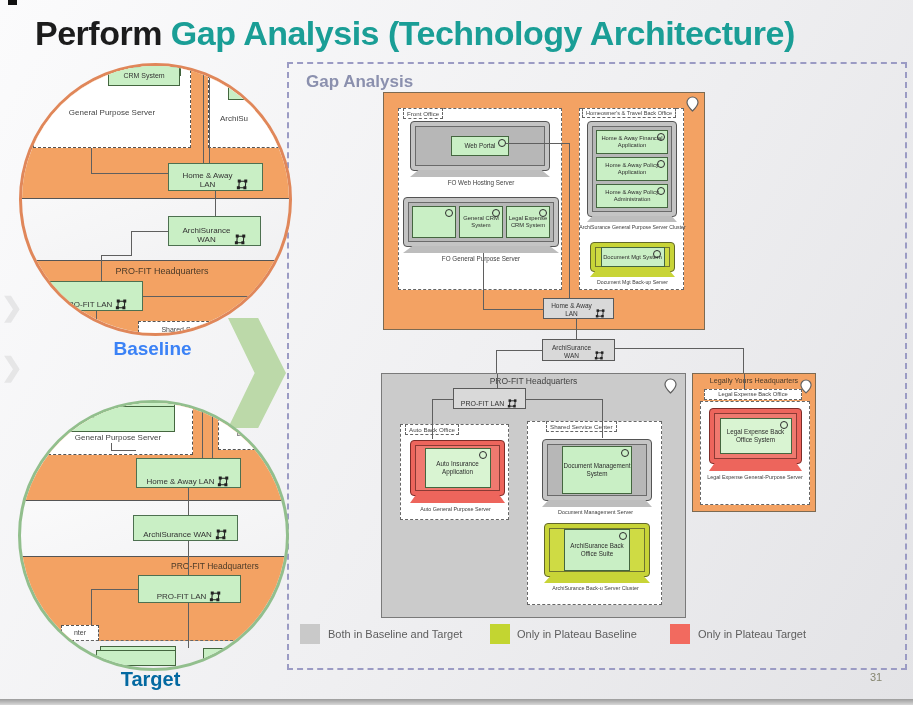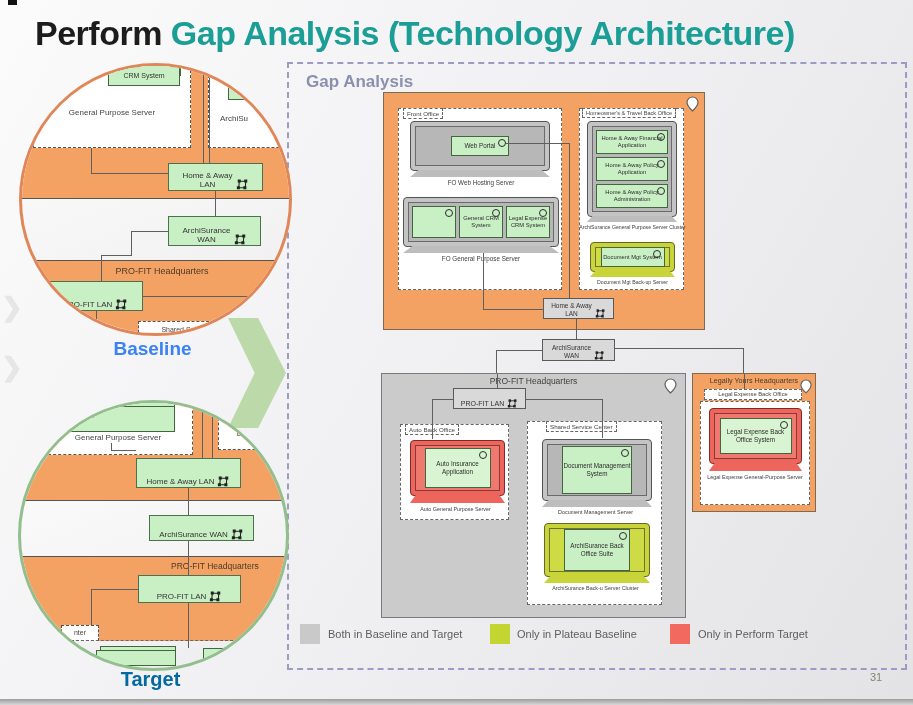--- a/index.html
+++ b/index.html
@@ -152,21 +152,21 @@
     <span>Home &amp; Away LAN</span>
     <svg class="net" width="13" height="11" viewBox="0 0 12 10">
         <path d="M3 2 L9 2 M2.2 8 L8.2 8 M3 2.6 L2.6 7.4 M9 2.6 L8.6 7.4" stroke="#222" stroke-width="1" fill="none"></path>
         <rect x="1.6" y="0.4" width="2.8" height="2.8" fill="#222"></rect>
         <rect x="7.6" y="0.4" width="2.8" height="2.8" fill="#222"></rect>
         <rect x="0.8" y="6.6" width="2.8" height="2.8" fill="#222"></rect>
         <rect x="6.8" y="6.6" width="2.8" height="2.8" fill="#222"></rect>
       </svg>
   </div>
   <div class="vline" style="left:167px;top:85px;height:27px"></div>
-  <div class="chip gchip" style="left:128px;top:112px;width:105px;height:26px">
+  <div class="chip gchip" style="left:112px;top:112px;width:105px;height:26px">
     <span>ArchiSurance WAN</span>
     <svg class="net" width="13" height="11" viewBox="0 0 12 10">
         <path d="M3 2 L9 2 M2.2 8 L8.2 8 M3 2.6 L2.6 7.4 M9 2.6 L8.6 7.4" stroke="#222" stroke-width="1" fill="none"></path>
         <rect x="1.6" y="0.4" width="2.8" height="2.8" fill="#222"></rect>
         <rect x="7.6" y="0.4" width="2.8" height="2.8" fill="#222"></rect>
         <rect x="0.8" y="6.6" width="2.8" height="2.8" fill="#222"></rect>
         <rect x="6.8" y="6.6" width="2.8" height="2.8" fill="#222"></rect>
       </svg>
   </div>
   <div class="vline" style="left:167px;top:138px;height:34px"></div>
@@ -378,15 +378,15 @@
     <div class="devstand st-red" style="left:8px;top:61px;width:93px;height:8px"></div>
     <div class="devlabel" style="left:4px;top:72px;width:100px;font-size:5.4px">Legal Expense General-Purpose Server</div>
   </div>
 </div>
 
 <div class="sw" style="left: 300px; top: 624px; background: rgb(201, 201, 201);"></div>
 <div class="lg-label" style="left:328px;top:628px">Both in Baseline and Target</div>
 <div class="sw" style="left: 490px; top: 624px; background: rgb(195, 213, 49);"></div>
 <div class="lg-label" style="left:517px;top:628px">Only in Plateau Baseline</div>
 <div class="sw" style="left: 670px; top: 624px; background: rgb(242, 106, 95);"></div>
-<div class="lg-label" style="left:698px;top:628px">Only in Perform Target</div>
+<div class="lg-label" style="left:698px;top:628px">Only in Plateau Target</div>
 
 <div class="pagenum" style="left:870px;top:671px">31</div>
 
 </body></html>

